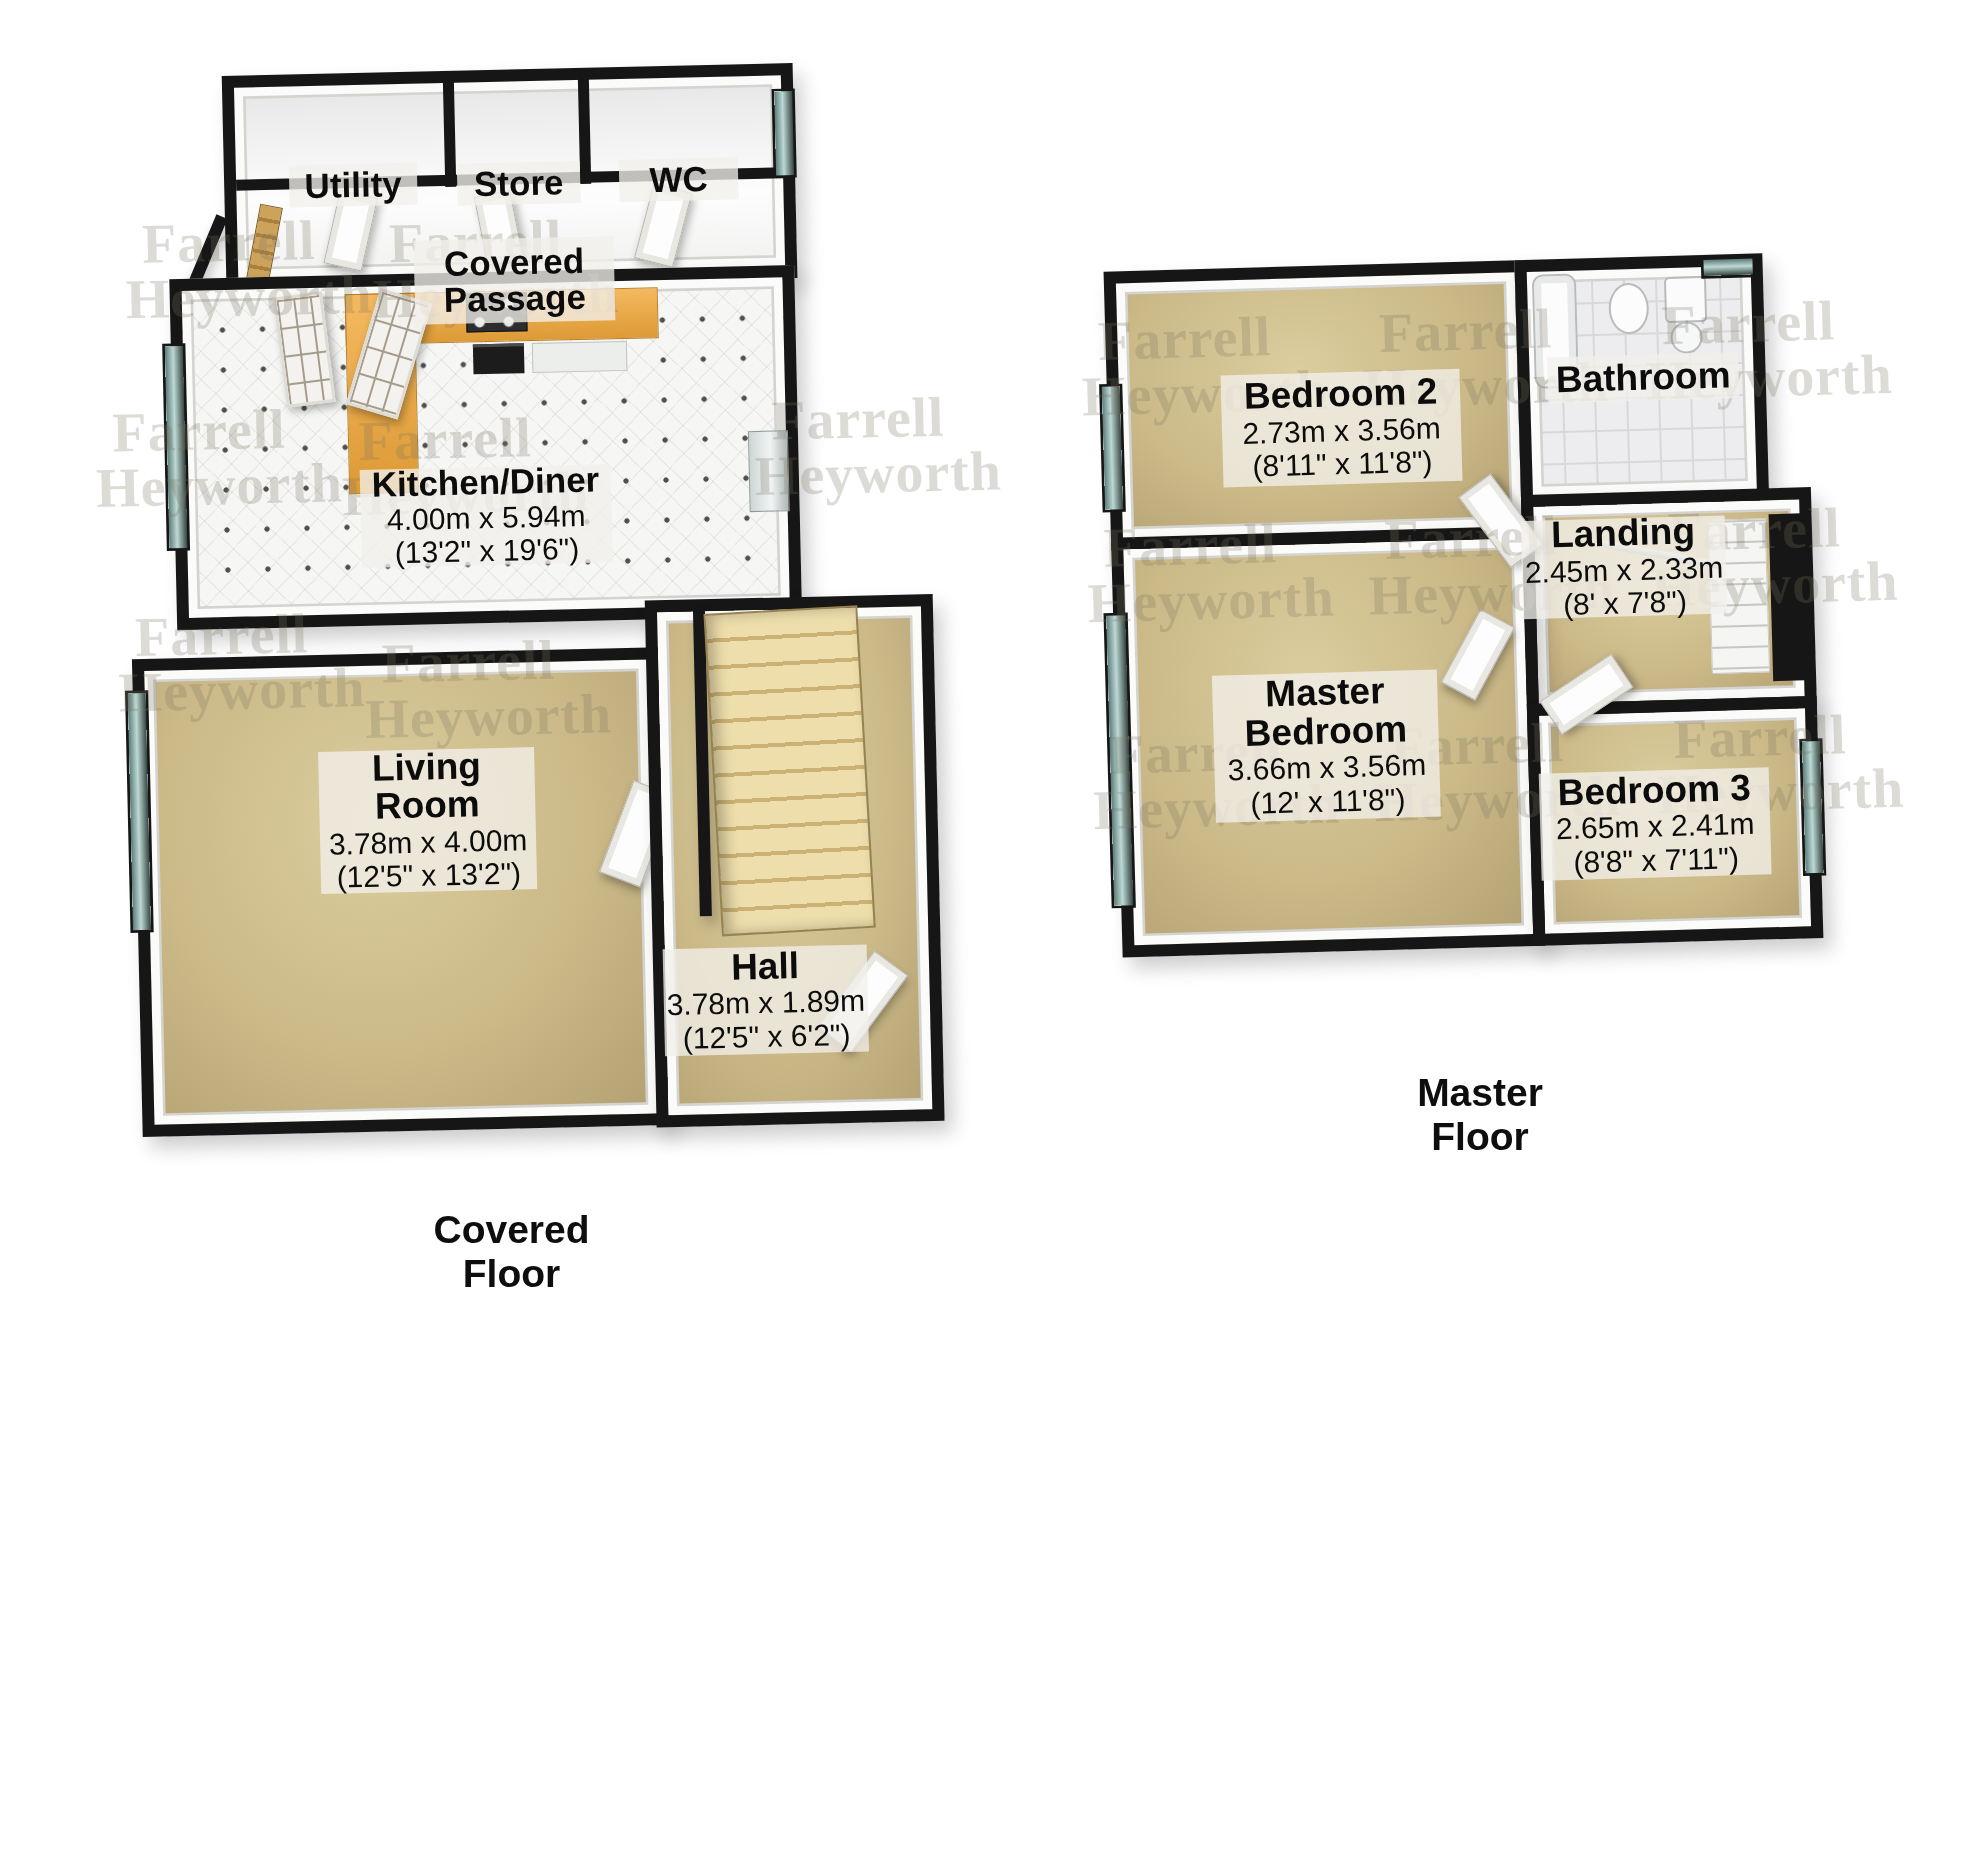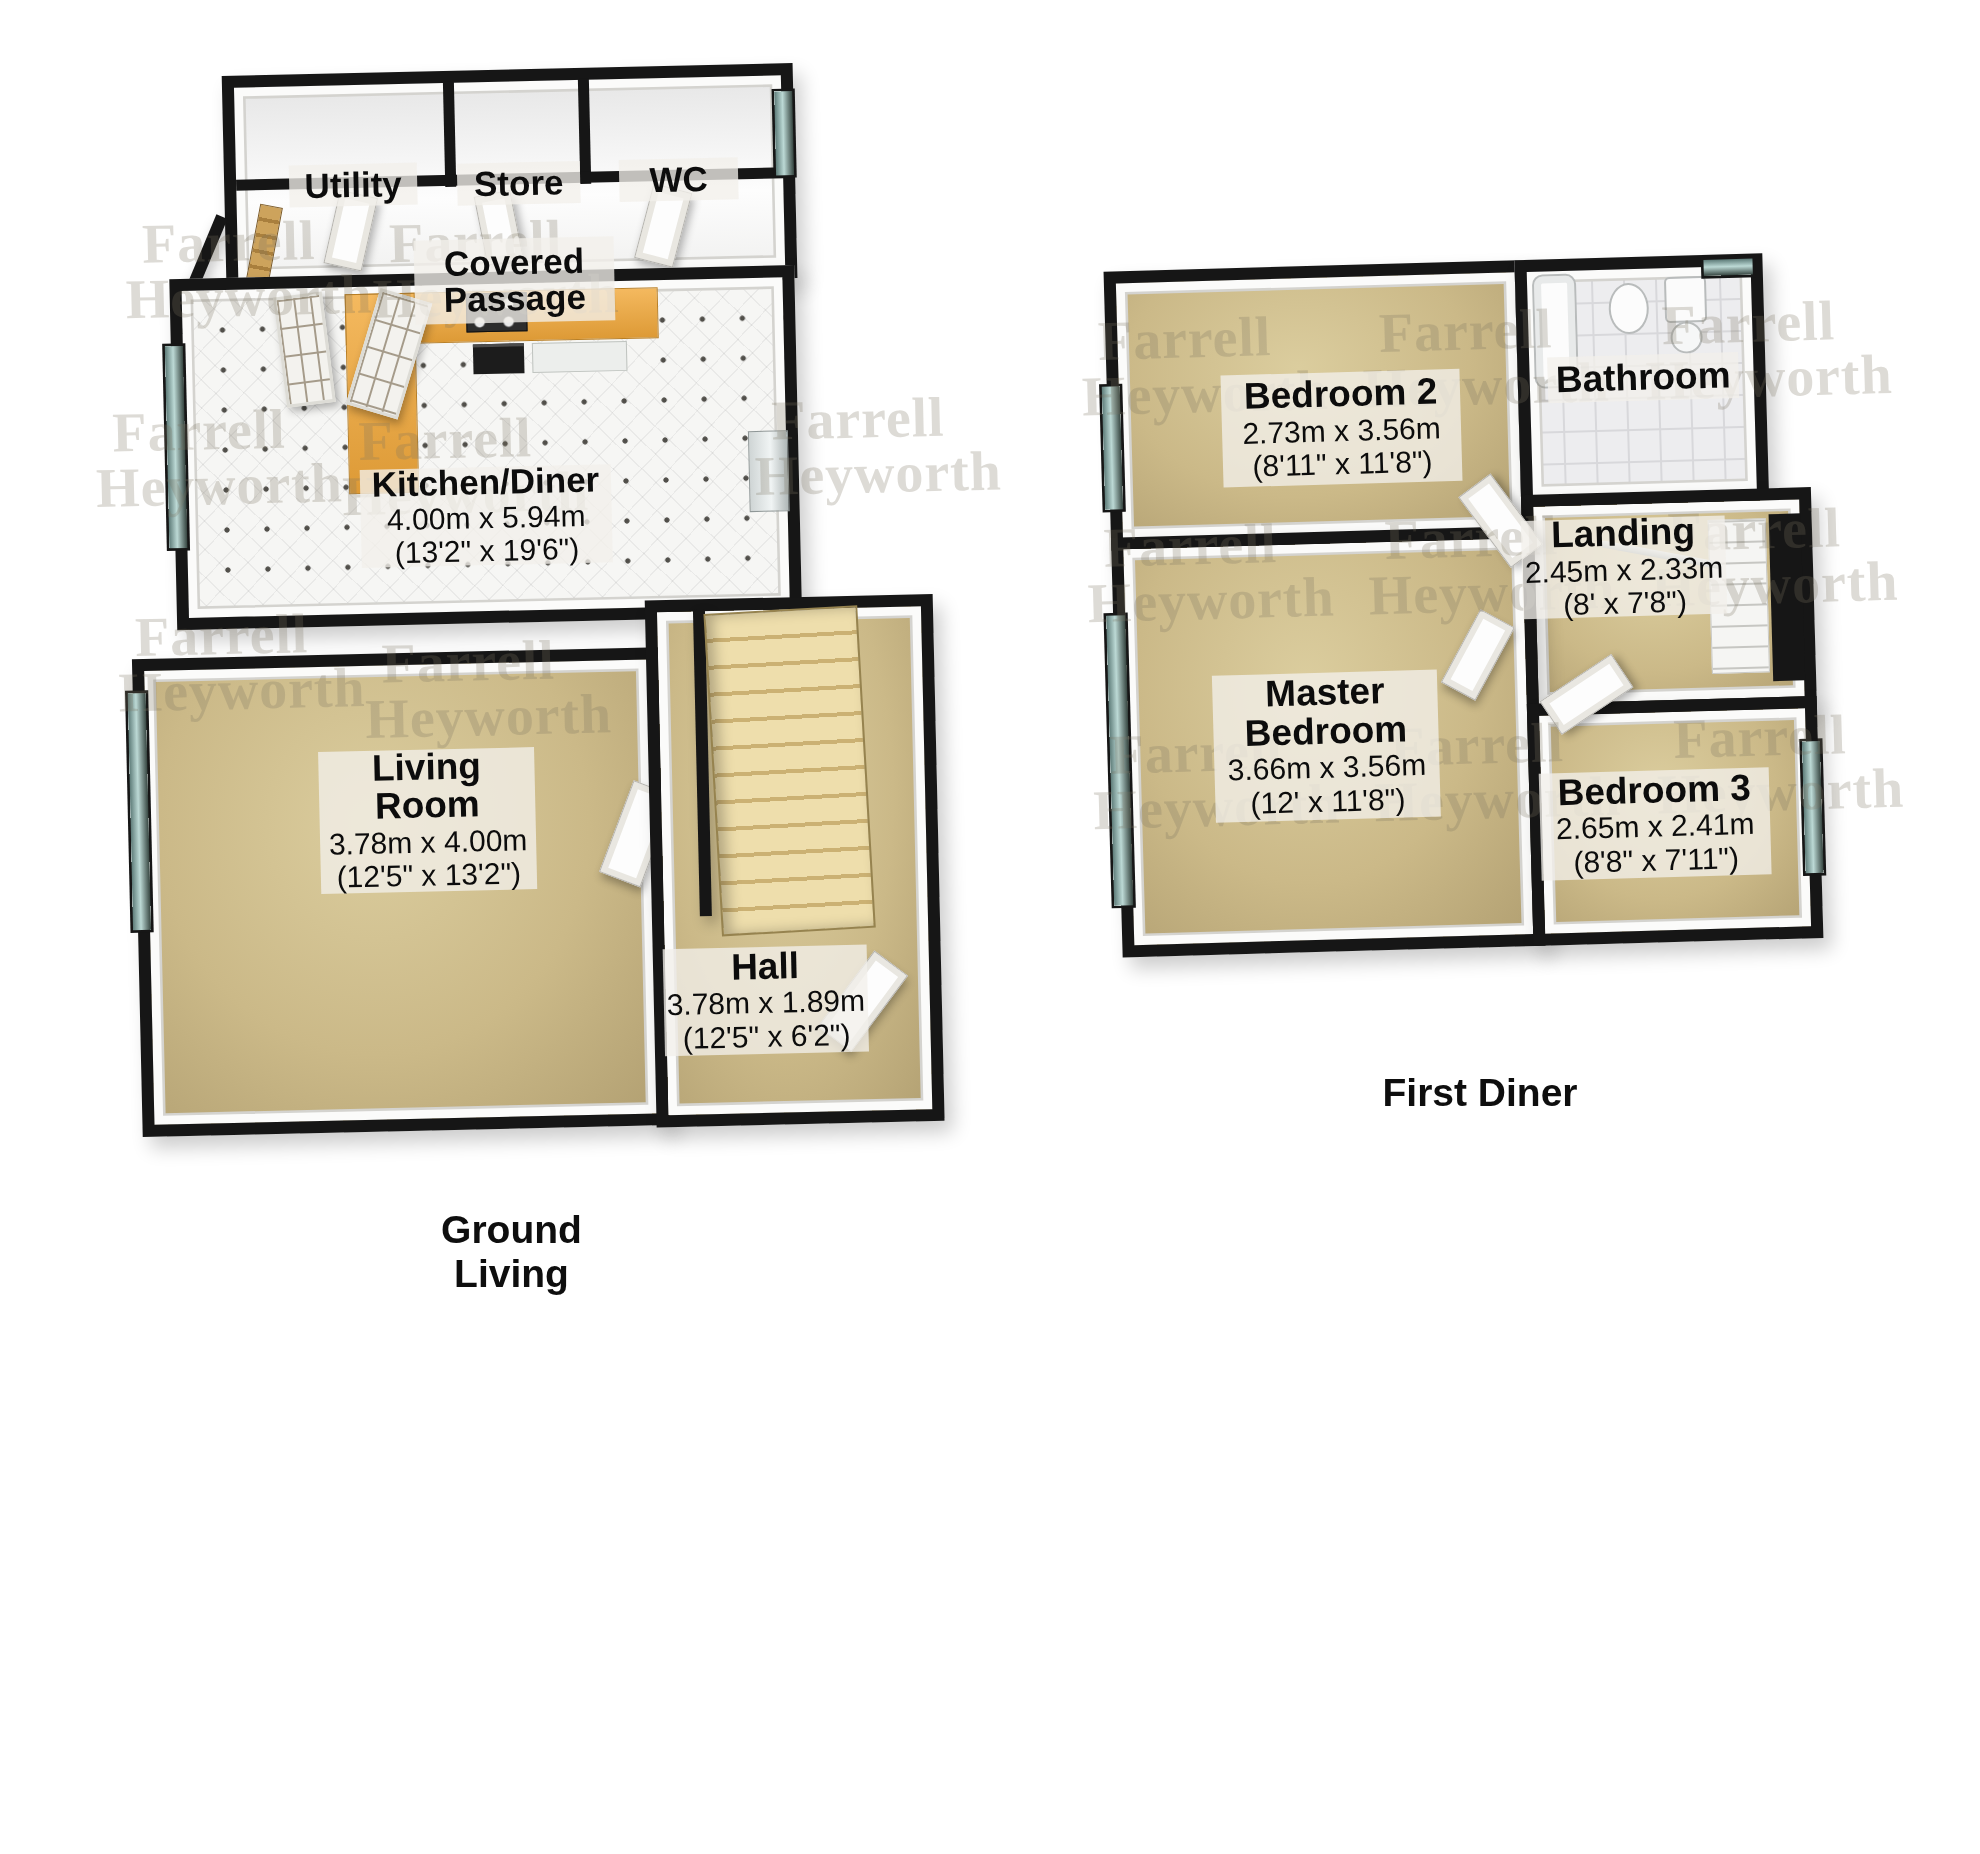--- a/index.html
+++ b/index.html
@@ -257,17 +257,17 @@
       <span class="dm">3.66m x 3.56m</span>
       <span class="dm">(12' x 11'8")</span>
     </div>
     <div class="lbl" style="left:1534px;top:776px;width:230px;height:107px;">
       <span class="nm">Bedroom 3</span>
       <span class="dm">2.65m x 2.41m</span>
       <span class="dm">(8'8" x 7'11")</span>
     </div>
   </div>
 
-  <div class="caption" style="left:380px;top:1208px;width:263px;">Ground Living</div>
-  <div class="caption" style="left:1366px;top:1071px;width:228px;">First Diner</div>
+  <div class="caption" style="left:380px;top:1208px;width:263px;">Covered Floor</div>
+  <div class="caption" style="left:1366px;top:1071px;width:228px;">Master Floor</div>
 
 </div>
 
 
 </body></html>

